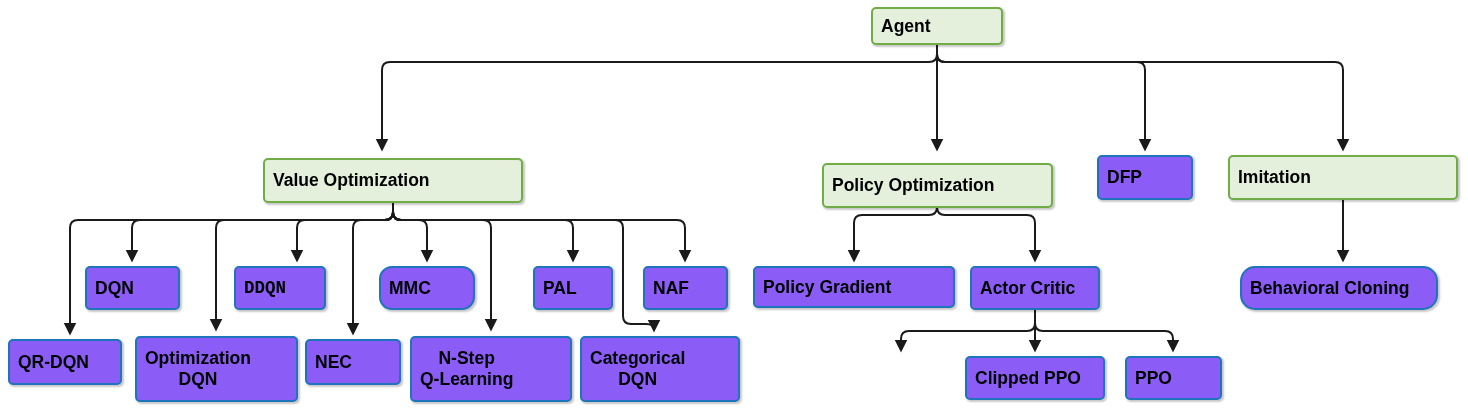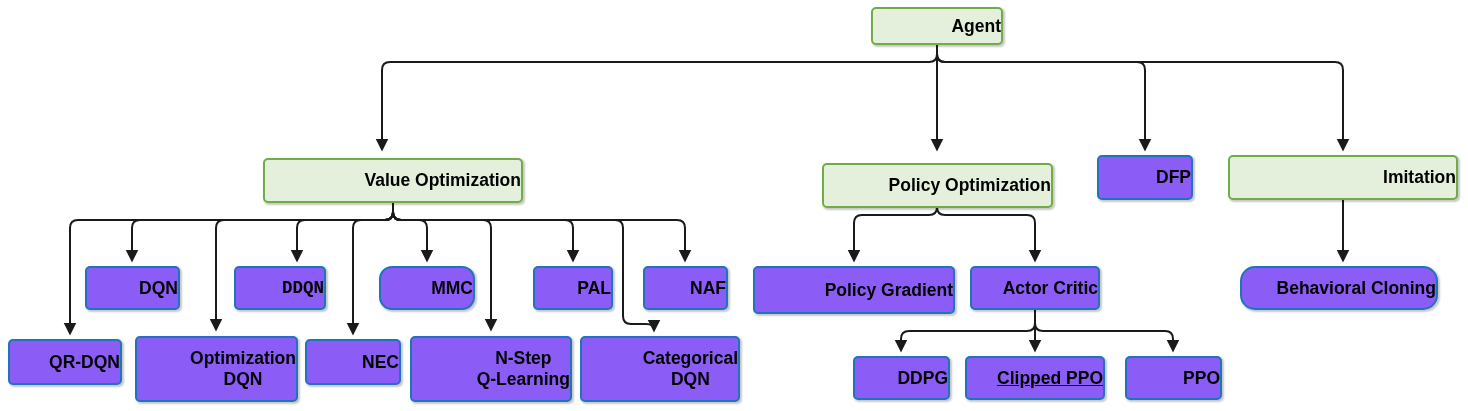--- a/index.html
+++ b/index.html
@@ -7,30 +7,31 @@
     position:relative;
     width:1468px;height:411px;
     font-family:"Liberation Sans","DejaVu Sans",sans-serif;
     background:#ffffff;
     overflow:hidden;
   }
   #connectors{position:absolute;left:0;top:0;z-index:0;}
   .node{
     position:absolute;
     z-index:1;
-    display:flex;align-items:center;justify-content:flex-end;
+    display:flex;align-items:center;justify-content:flex-start;
     text-align:center;
     font-weight:bold;
     font-size:17.5px;
     line-height:1.2;
     color:#000000;
     border-radius:5px;
     box-sizing:border-box;
     white-space:pre-line;
     box-shadow:1.5px 1.5px 2px rgba(0,0,0,0.22);
+    padding-left:8px;
   }
   .node.green{background:#e4f0dc;border:2.5px solid #70ad47;}
   .node.blue{background:#8b5cf6;border:2.5px solid #1f75bb;}
   .connector{stroke:#1a1a1a;stroke-width:2;fill:none;}
 </style>
 </head>
 <body>
 
 <div id="canvas">
 
@@ -93,21 +94,21 @@
   <div class="node blue" style="left:379px;top:266px;width:96px;height:44px;border-radius:13px;">
     <span>MMC</span>
   </div>
   <div class="node blue" style="left:533px;top:266px;width:80px;height:44px;">
     <span>PAL</span>
   </div>
   <div class="node blue" style="left:643px;top:266px;width:85px;height:44px;">
     <span>NAF</span>
   </div>
 
-  <div class="node blue" style="left:753px;top:266px;width:202px;height:48px;">
+  <div class="node blue" style="left:753px;top:266px;width:202px;height:42px;">
     <span>Policy Gradient</span>
   </div>
   <div class="node blue" style="left:970px;top:266px;width:130px;height:44px;">
     <span>Actor Critic</span>
   </div>
   <div class="node blue" style="left:1240px;top:266px;width:198px;height:44px;border-radius:15px;">
     <span>Behavioral Cloning</span>
   </div>
 
   <div class="node blue" style="left:8px;top:339px;width:114px;height:46px;">
@@ -122,23 +123,20 @@
   </div>
   <div class="node blue" style="left:410px;top:336px;width:162px;height:66px;">
     <span>N-Step
 Q-Learning</span>
   </div>
   <div class="node blue" style="left:580px;top:336px;width:160px;height:66px;">
     <span>Categorical
 DQN</span>
   </div>
 
-  <div class="node blue" style="left:853px;top:356px;width:97px;height:44px;">
-    <span>DDPG</span>
-  </div>
-  <div class="node blue" style="left:965px;top:356px;width:140px;height:44px;text-decoration:underline;">
+  <div class="node blue" style="left:965px;top:356px;width:140px;height:44px;">
     <span>Clipped PPO</span>
   </div>
   <div class="node blue" style="left:1125px;top:356px;width:97px;height:44px;">
     <span>PPO</span>
   </div>
 
 </div>
 
 </body></html>

